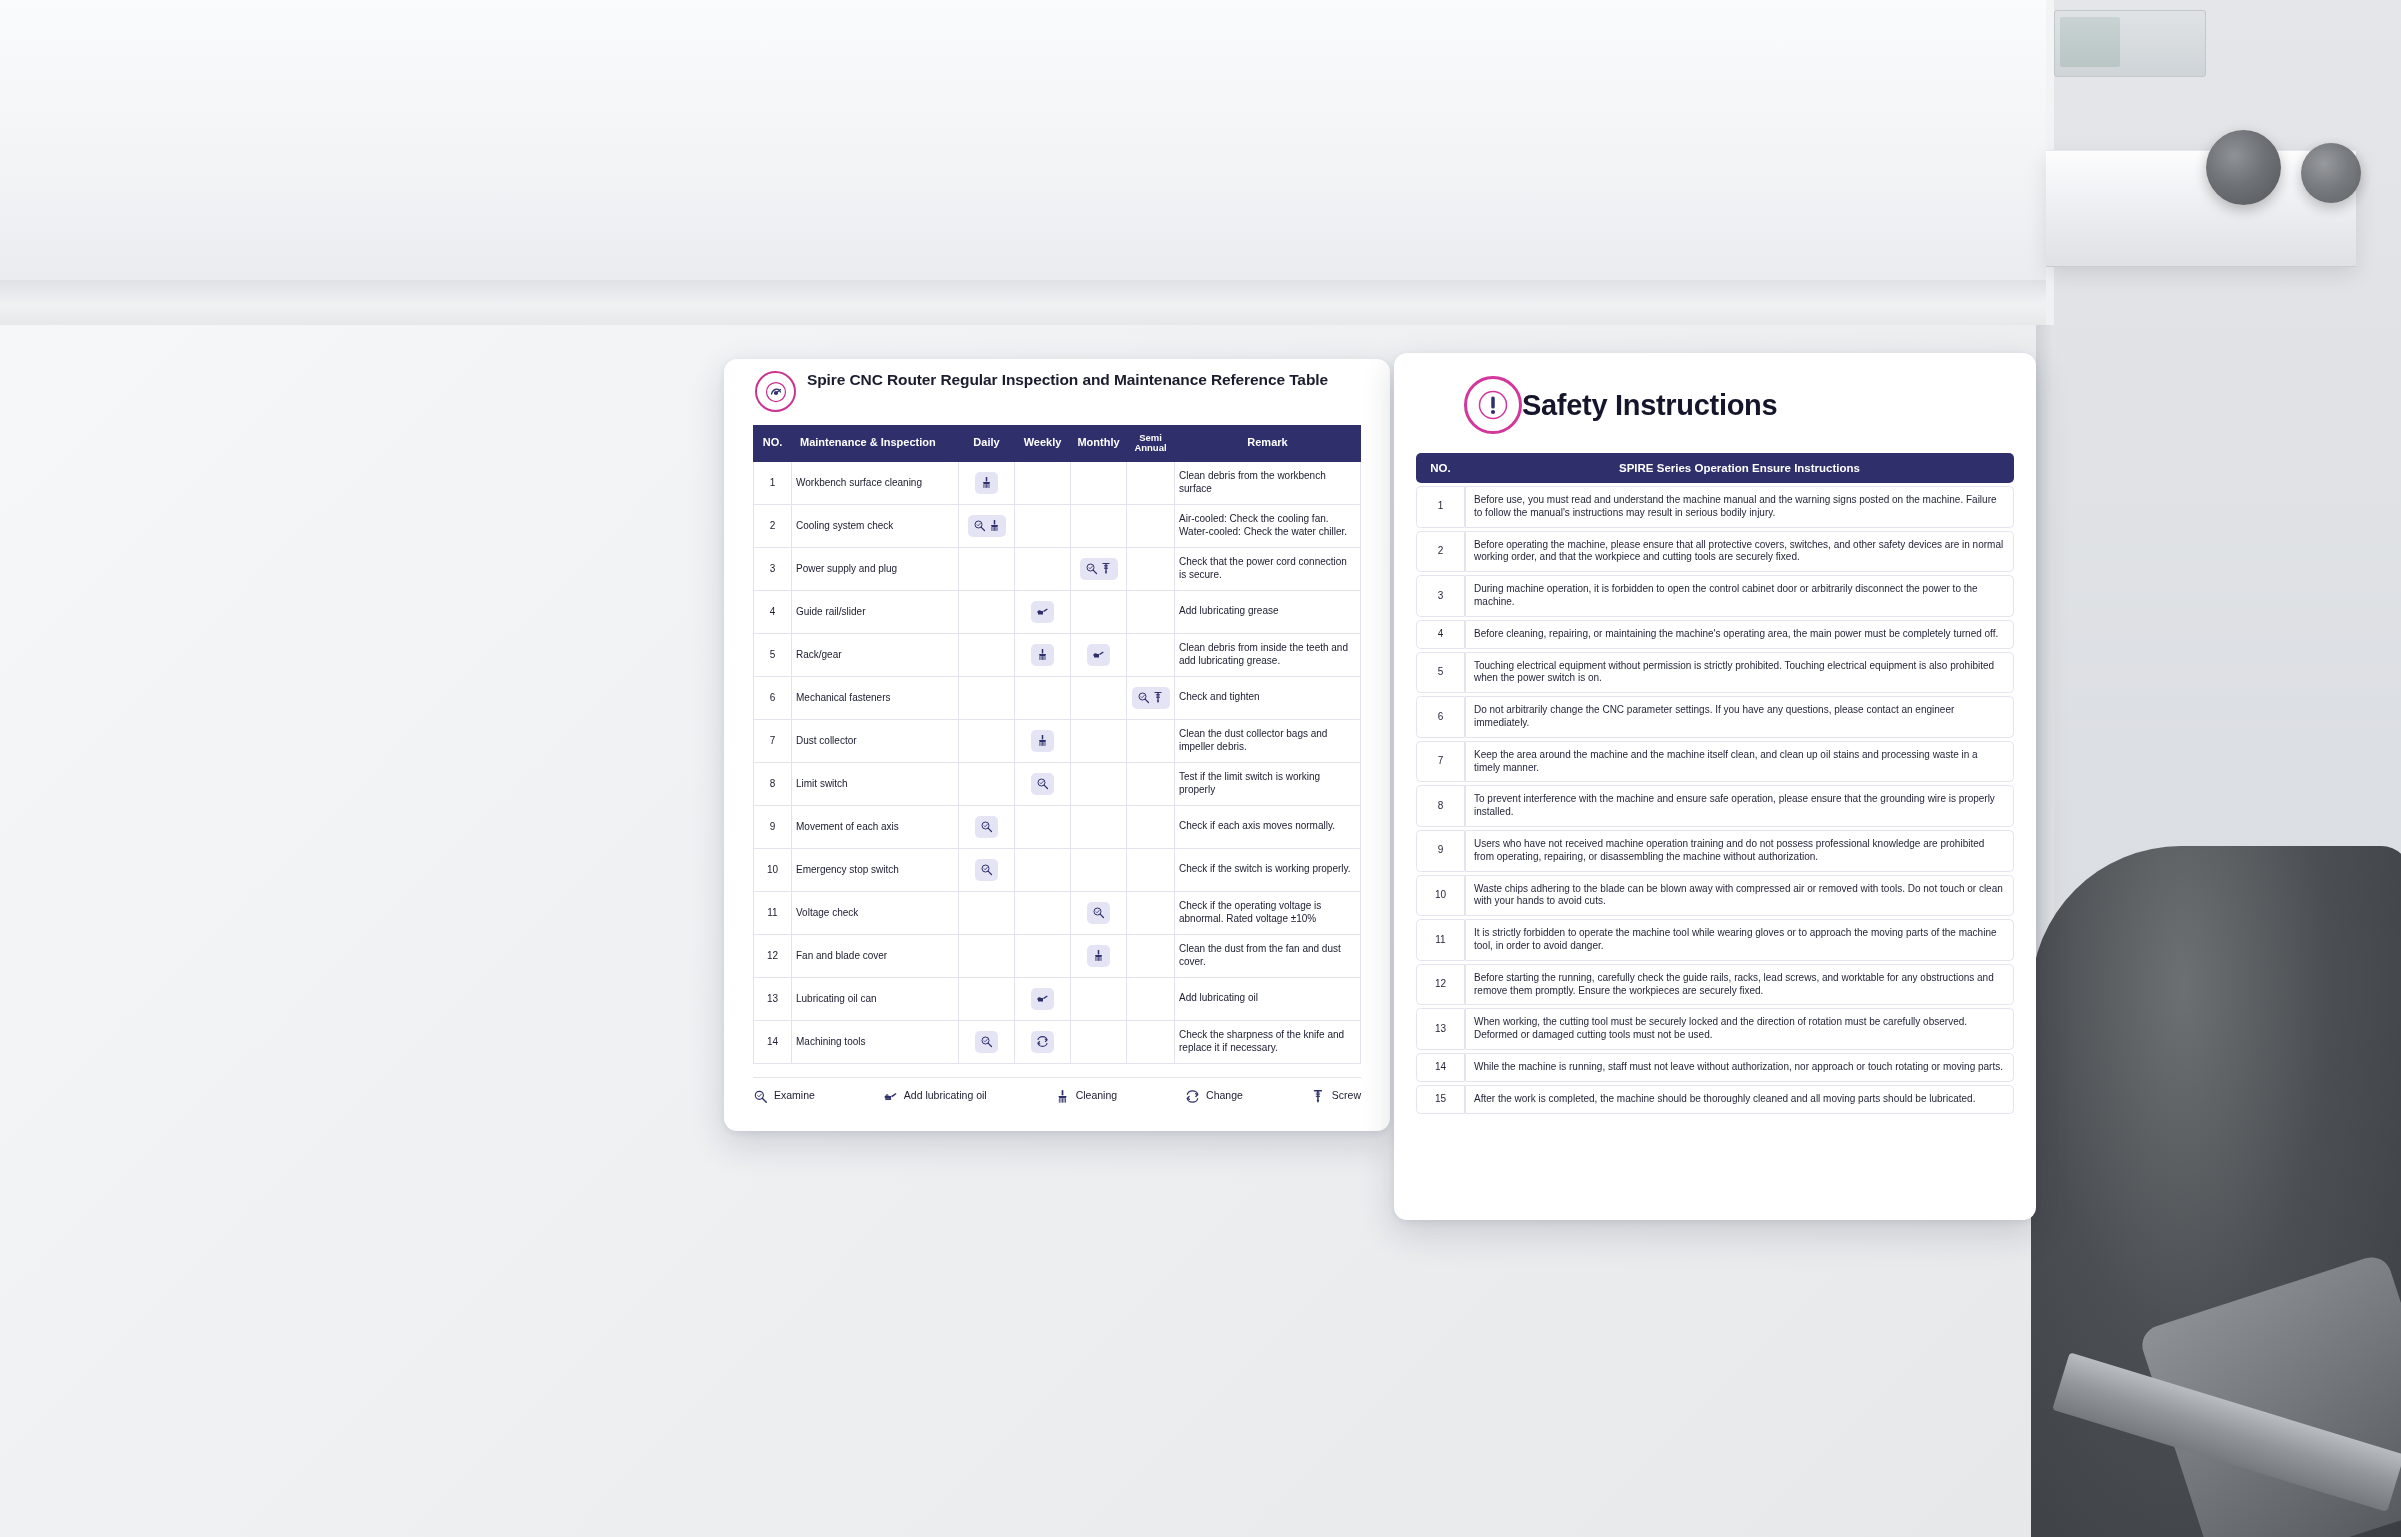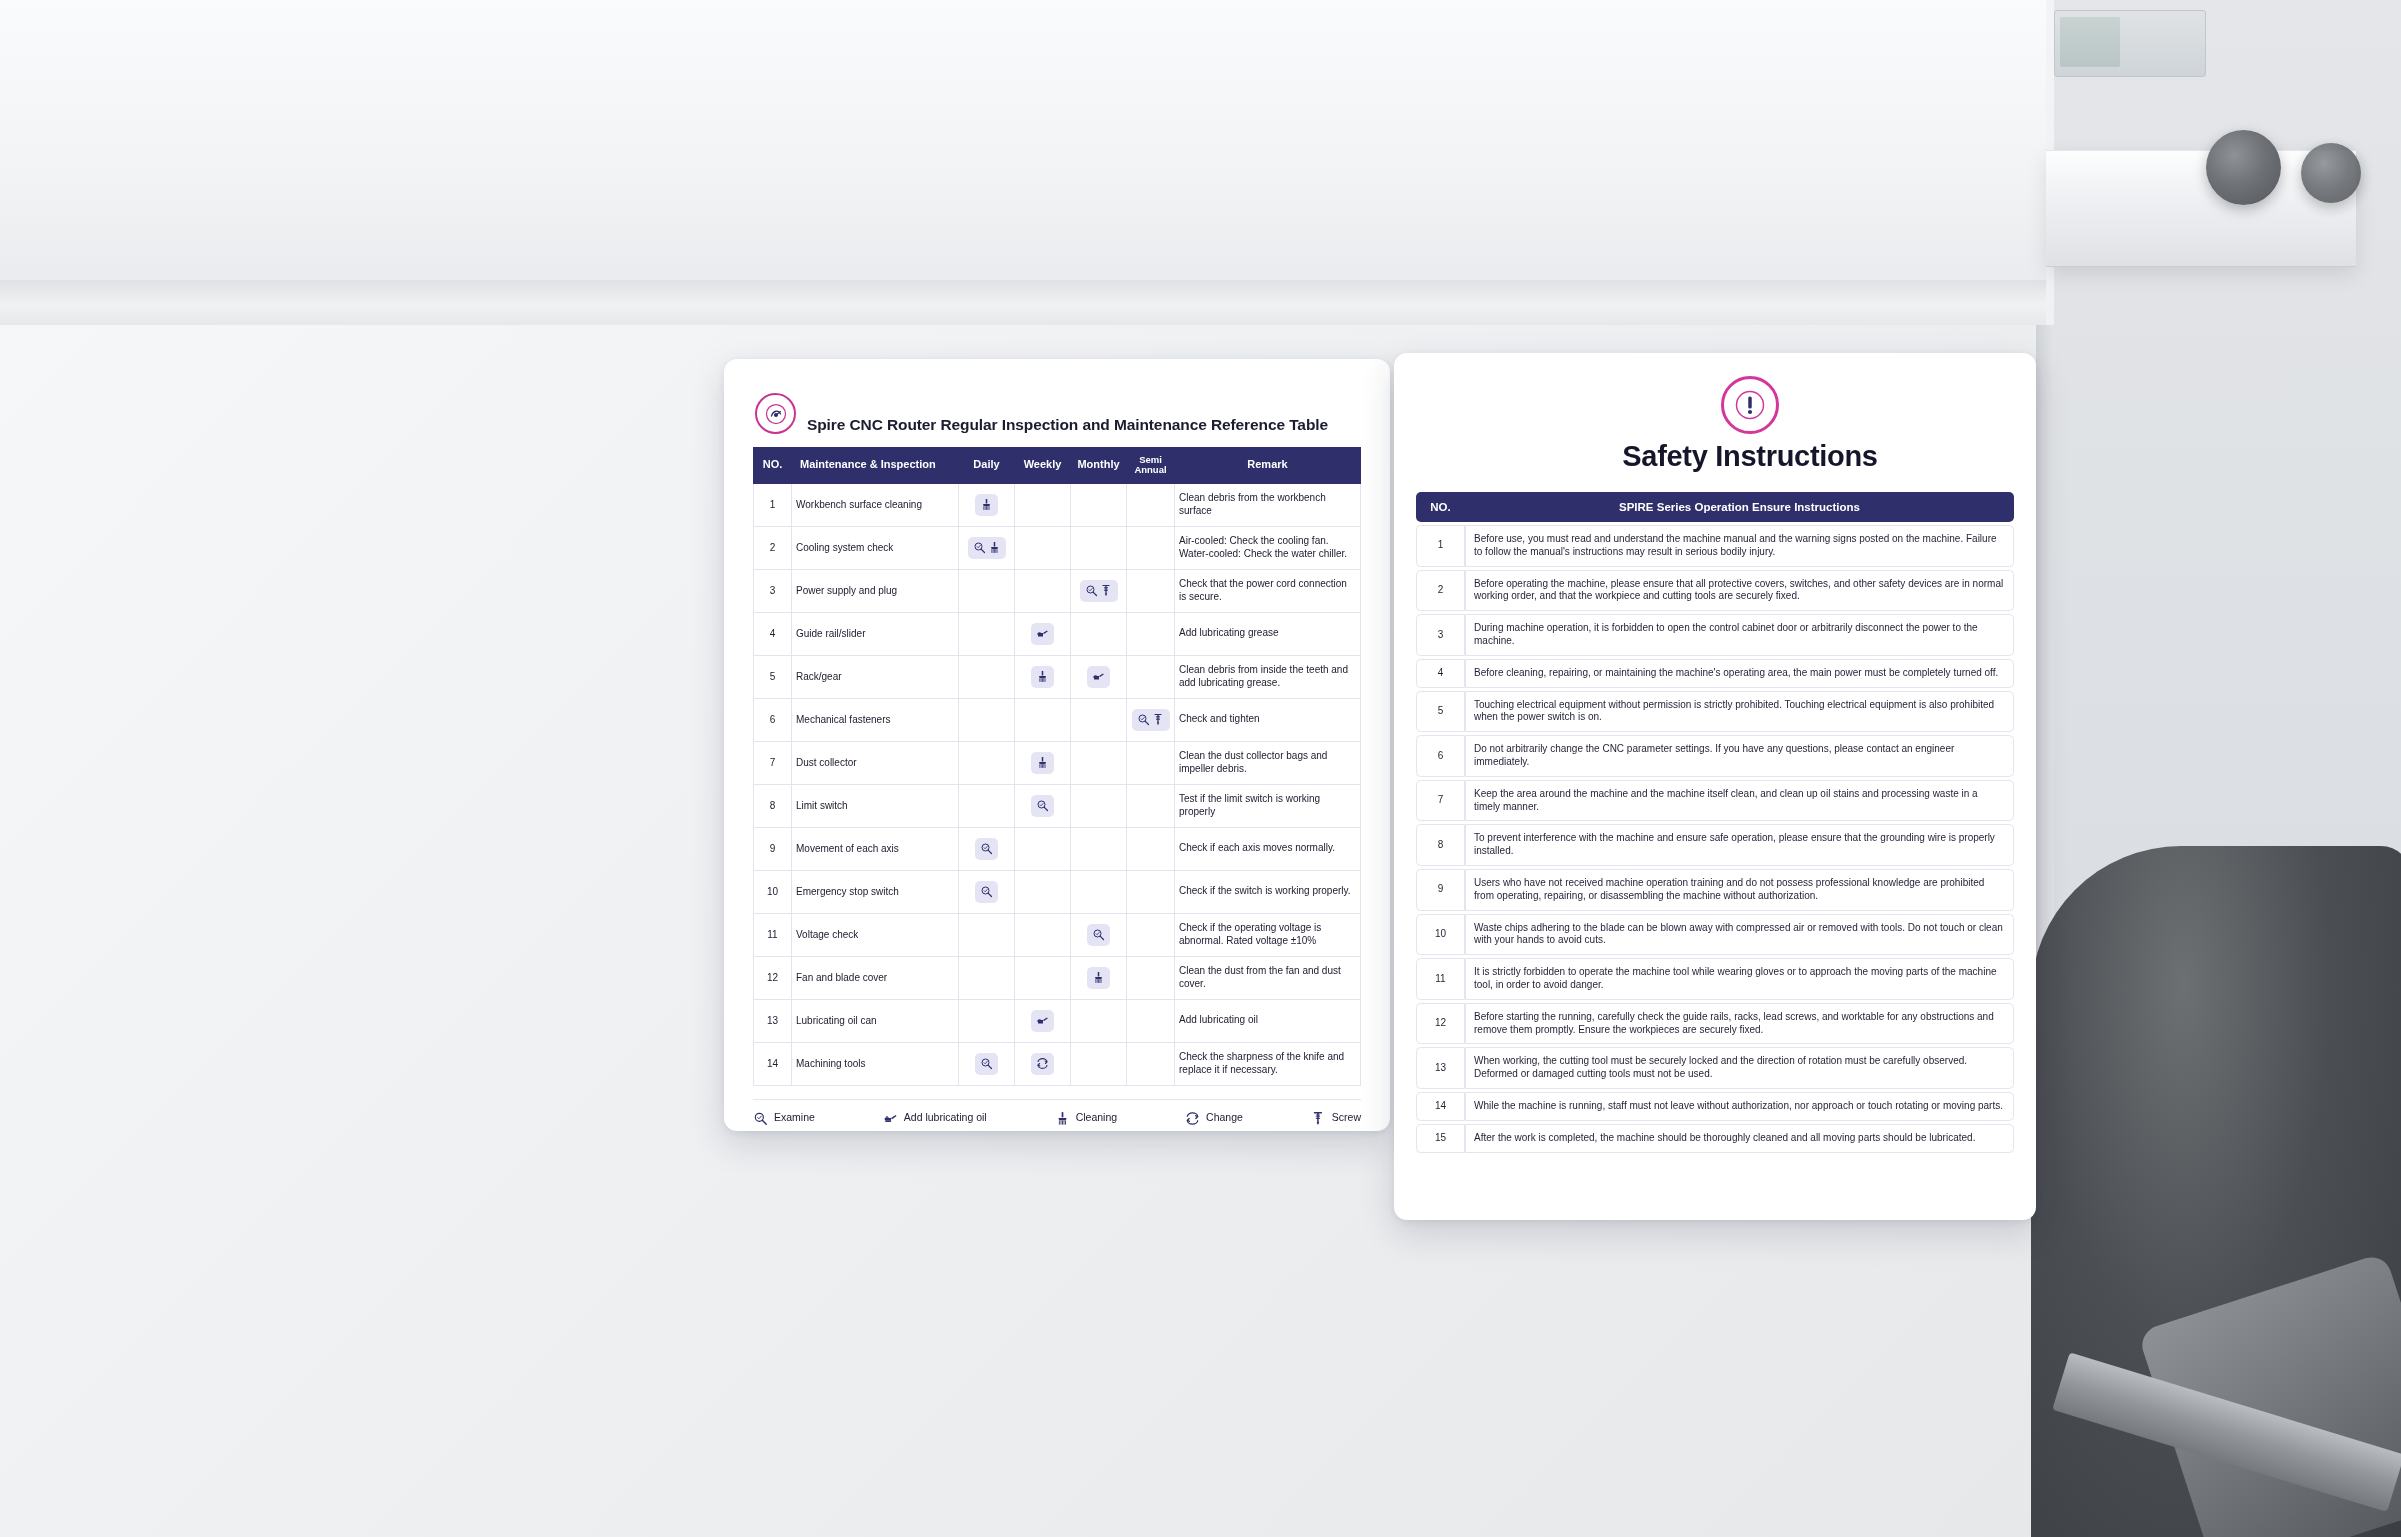--- a/index.html
+++ b/index.html
@@ -127,23 +127,23 @@
   
   #maintenance-card {
     left: 724px;
     top: 359px;
     width: 666px;
     height: 772px;
     padding: 0;
   }
   .mt-header {
     display: flex;
-    align-items: flex-end;
+    align-items: flex-start;
     gap: 11px;
-    padding: 34px 0 13px 31px;
+    padding: 12px 0 13px 31px;
   }
   .mt-logo {
     width: 37px; height: 37px;
     border-radius: 50%;
     border: 2px solid #c9348f;
     display: flex; align-items: center; justify-content: center;
     flex: 0 0 auto;
     background: #fff;
     position: relative;
   }
@@ -219,23 +219,22 @@
   
   #safety-card {
     left: 1394px;
     top: 353px;
     width: 642px;
     height: 867px;
   }
   .si-header {
     display: flex;
     align-items: center;
-    gap: 6px;
+    gap: 0;
     padding: 23px 0 11px 70px;
-    flex-direction: column;
   }
   .si-logo {
     width: 52px; height: 52px;
     border-radius: 50%;
     border: 3px solid #d3379b;
     display: flex; align-items: center; justify-content: center;
     background: #fff;
     flex: 0 0 auto;
   }
   .si-title {

